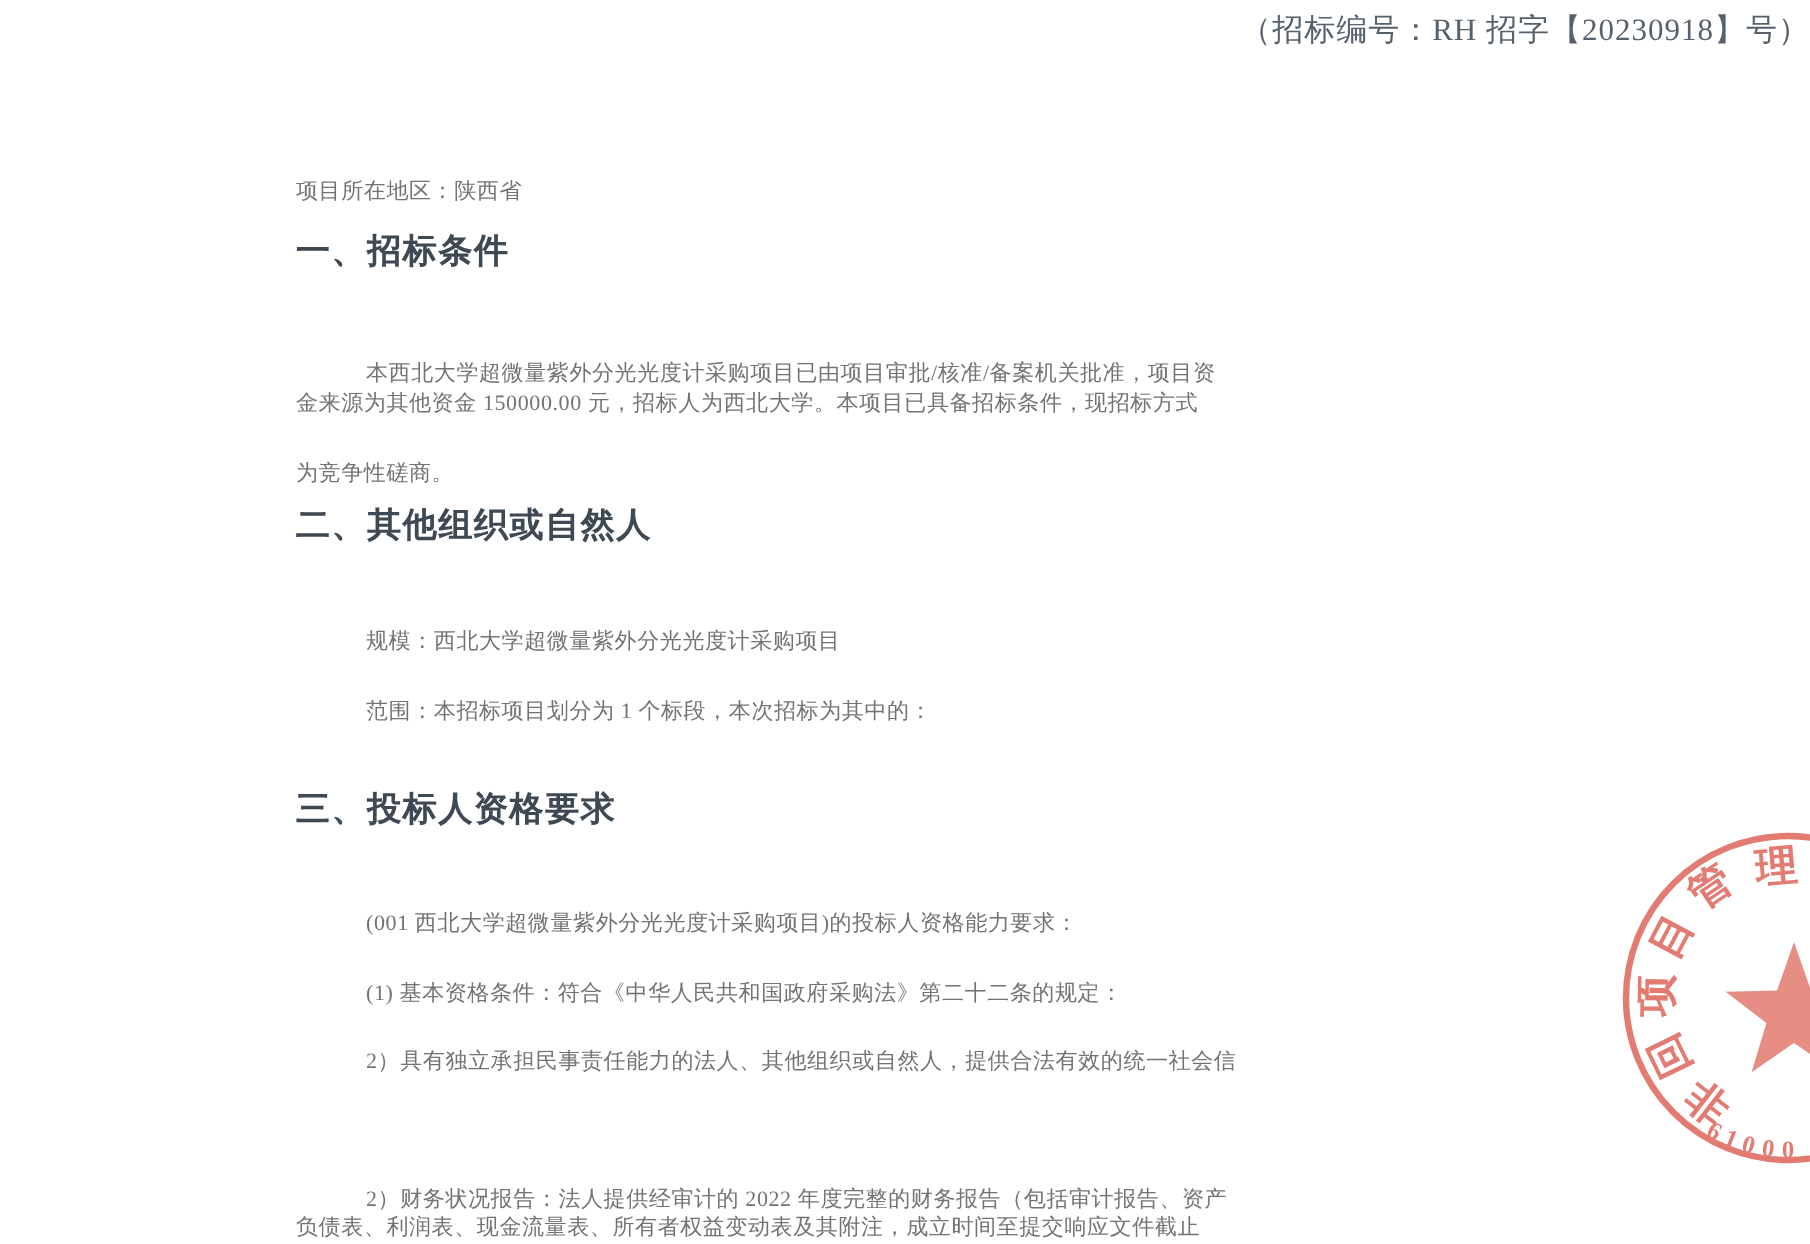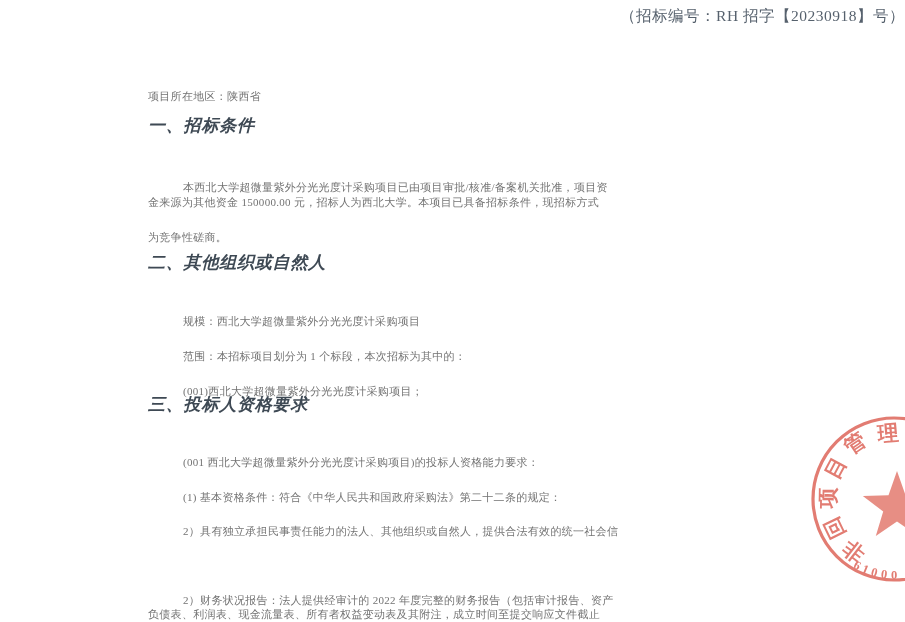--- a/index.html
+++ b/index.html
@@ -24,21 +24,20 @@
     text-align:right;
     color:#56616d;
     font-size:15.5px;
     letter-spacing:0.5px;
   }
   .heading{
     font-weight:bold;
     font-size:17px;
     color:#3e4954;
     letter-spacing:0.8px;
-    font-style:italic;
   }
   .ind{padding-left:35px;margin-top:20px;}
   .stamp{
     position:absolute;left:0;top:0;
     pointer-events:none;
   }
   .stamp text{
     font-family:"Liberation Serif","DejaVu Serif",serif;
     fill:#dc6054;
   }
@@ -61,21 +60,20 @@
   <div class="tline" style="top:192px">金来源为其他资金 150000.00 元，招标人为西北大学。本项目已具备招标条件，现招标方式</div>
 
   <div class="tline" style="top:227px">为竞争性磋商。</div>
 
   <div class="tline heading" style="top:253px">二、其他组织或自然人</div>
 
   <div class="tline ind" style="top:291px">规模：西北大学超微量紫外分光光度计采购项目</div>
 
   <div class="tline ind" style="top:326px">范围：本招标项目划分为 1 个标段，本次招标为其中的：</div>
 
-  <div class="tline ind" style="top:361px">(001)西北大学超微量紫外分光光度计采购项目；</div>
 
   <div class="tline heading" style="top:395px">三、投标人资格要求</div>
 
   <div class="tline ind" style="top:432px">(001 西北大学超微量紫外分光光度计采购项目)的投标人资格能力要求：</div>
 
   <div class="tline ind" style="top:467px">(1) 基本资格条件：符合《中华人民共和国政府采购法》第二十二条的规定：</div>
 
   <div class="tline ind" style="top:501px">2）具有独立承担民事责任能力的法人、其他组织或自然人，提供合法有效的统一社会信</div>
 
 

